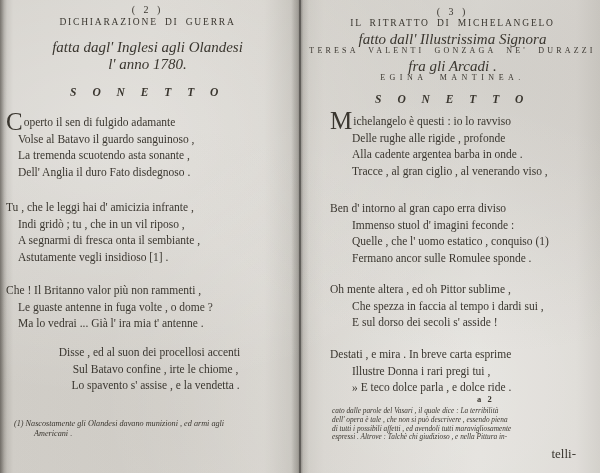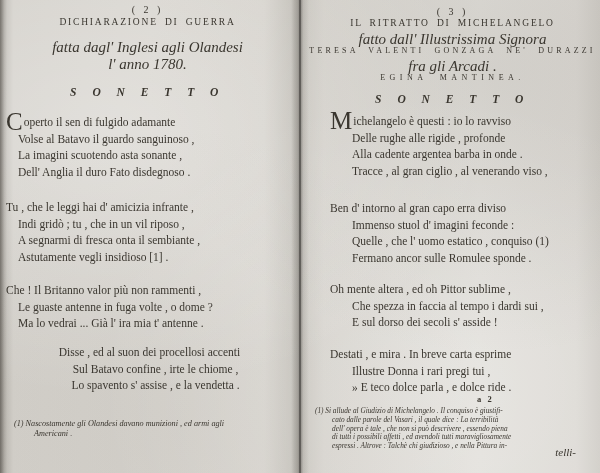--- a/index.html
+++ b/index.html
@@ -40,41 +40,41 @@
   .page.left .vline.indent{padding-left:12px;}
   .page.right .vline.indent{padding-left:22px;}
   .dropcap{font-size:25px;line-height:10px;display:inline-block;transform:translateY(4px);margin-right:1px;}
   .fn{position:absolute;font-style:italic;}
   .fn-left{left:14px;right:6px;top:419px;font-size:8.2px;line-height:10px;}
   .fn-left .cont{padding-left:20px;}
   .fn-right{left:10px;right:2px;top:407px;font-size:7.3px;line-height:8.8px;}
   .fn-right .cont{padding-left:17px;}
   .fn-line{white-space:nowrap;}
   .sig{position:absolute;top:394px;left:172px;font-size:8.5px;font-weight:bold;letter-spacing:2px;}
-  .catchword{position:absolute;top:446px;right:24px;font-size:11px;font-style:italic;margin-left:17px;}
+  .catchword{position:absolute;top:446px;right:24px;font-size:13px;margin-left:17px;}
 </style>
 </head>
 <body>
 
 <div class="spread">
   <div class="page-edge-left"></div>
 
   <div class="page left">
     <div class="abs ctr pagenum" style="top:4px;">( 2 )</div>
     <div class="abs ctr hd-title" style="top:17px;">DICHIARAZIONE DI GUERRA</div>
     <div class="abs ctr ded" style="top:39px;">
       <div>fatta dagl' Inglesi agli Olandesi</div>
       <div>l' anno 1780.</div>
     </div>
     <div class="abs ctr sonetto" style="top:86px;">S O N E T T O</div>
 
     <div class="stanza" style="top:113px;">
       <div class="vline"><span class="dropcap">C</span><span>operto il sen di fulgido adamante</span></div>
       <div class="vline indent">Volse al Batavo il guardo sanguinoso ,</div>
-      <div class="vline indent">La imagini scuotendo asta sonante ,</div>
+      <div class="vline indent">La tremenda scuotendo asta sonante ,</div>
       <div class="vline indent">Dell' Anglia il duro Fato disdegnoso .</div>
     </div>
 
     <div class="stanza" style="top:199px;">
       <div class="vline">Tu , che le leggi hai d' amicizia infrante ,</div>
       <div class="vline indent">Indi gridò ; tu , che in un vil riposo ,</div>
       <div class="vline indent">A segnarmi di fresca onta il sembiante ,</div>
       <div class="vline indent">Astutamente vegli insidioso [1] .</div>
     </div>
 
@@ -127,21 +127,20 @@
 
     <div class="stanza" style="top:346px;">
       <div class="vline">Destati , e mira . In breve carta esprime</div>
       <div class="vline indent">Illustre Donna i rari pregi tui ,</div>
       <div class="vline indent">» E teco dolce parla , e dolce ride .</div>
     </div>
 
     <div class="sig">a 2</div>
 
     <div class="fn fn-right">
-      <div class="fn-line">(1) Si allude al Giudizio di Michelangelo . Il conquiso è giustifi-</div>
       <div class="fn-line cont">cato dalle parole del Vasari , il quale dice : La terribilità</div>
       <div class="fn-line cont">dell' opera è tale , che non si può descrivere , essendo piena</div>
       <div class="fn-line cont">di tutti i possibili affetti , ed avendoli tutti maravigliosamente</div>
       <div class="fn-line cont">espressi . Altrove : Talchè chi giudizioso , e nella Pittura in-</div>
     </div>
 
     <div class="catchword">telli-</div>
   </div>
 
   <div class="gutter"></div>

